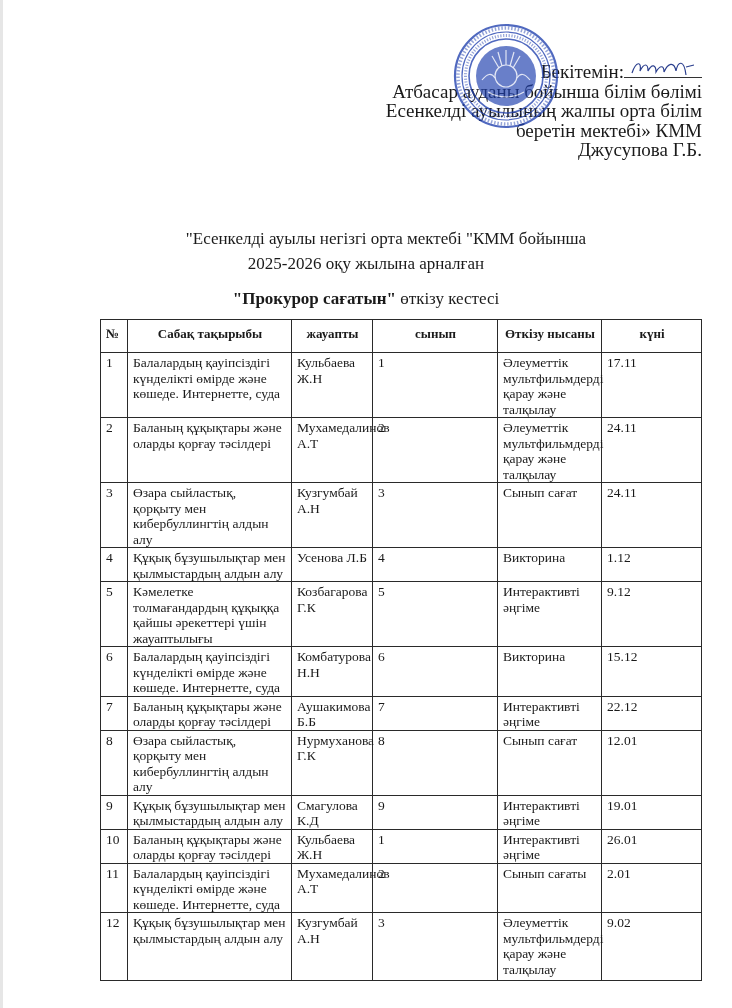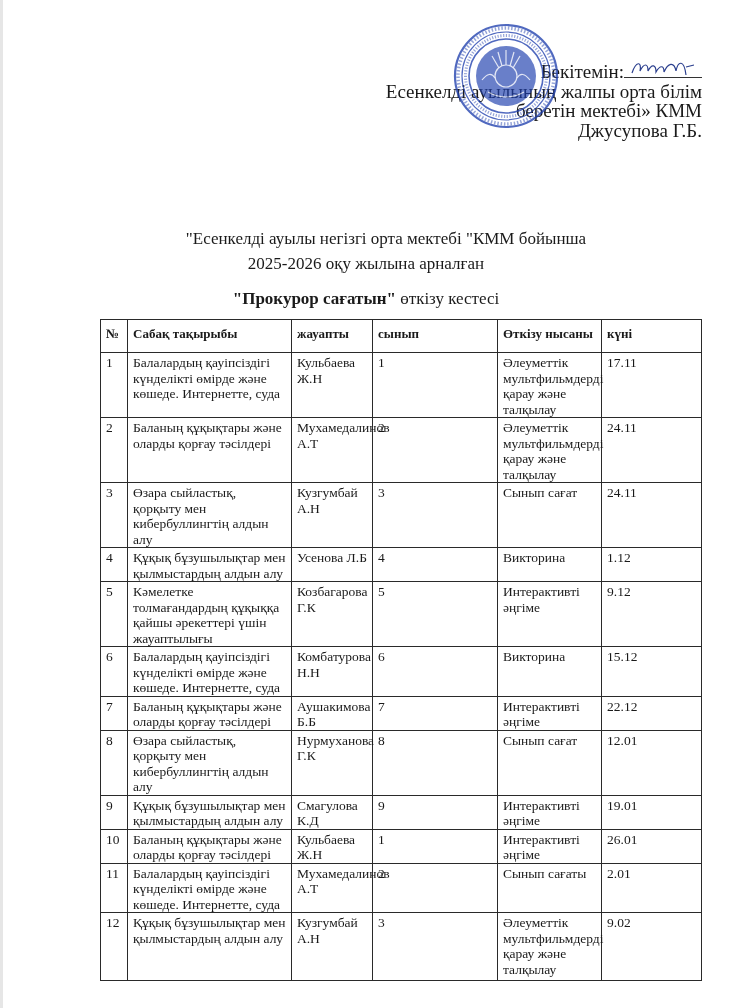--- a/index.html
+++ b/index.html
@@ -35,21 +35,21 @@
 
     
     table.schedule {
       position: absolute; left: 100px; top: 319px; width: 601px;
       border-collapse: collapse; table-layout: fixed; font-size: 13.5px; line-height: 15.5px;
     }
     table.schedule th, table.schedule td {
       border: 1.2px solid #2a2a2a; padding: 2px 4px 0 5px; vertical-align: top; text-align: left;
       font-weight: normal;
     }
-    table.schedule th { font-weight: bold; height: 26px; vertical-align: top; padding-top: 6px; font-size: 13px; }
+    table.schedule th { font-weight: bold; text-align: center; height: 26px; vertical-align: top; padding-top: 6px; font-size: 13px; }
     table.schedule th.num { text-align: left; padding-left: 5px; }
     col.c-num { width: 27px; }
     col.c-topic { width: 164px; }
     col.c-resp { width: 81px; }
     col.c-class { width: 125px; }
     col.c-form { width: 104px; }
     col.c-date { width: 100px; }
     td.form-cell { padding-top: 4px; }
   </style>
 </head>
@@ -75,20 +75,21 @@
     <path d="M36 70 Q54 80 72 70"></path>
   </g>
 </svg>
 
 <div class="approval">
   <span class="line">
     <span>Бекітемін:</span><span class="sig-line"><svg class="signature" viewBox="0 0 70 22">
           <path d="M4 16 C8 4 14 4 12 14 C16 6 20 6 20 14 C24 6 28 8 28 15 C32 8 36 8 36 15 C40 6 46 4 48 14 C50 4 56 2 58 18 M58 10 L66 8" fill="none" stroke="#2b3f8e" stroke-width="1.2"></path>
         </svg></span>
   </span>
+  <span class="line">Атбасар ауданы бойынша білім бөлімі</span>
   <span class="line">Есенкелді ауылының жалпы орта білім</span>
   <span class="line">беретін мектебі» КММ</span>
   <span class="line">Джусупова Г.Б.</span>
 </div>
 
 <div class="titles">
   <div class="t1">"Есенкелді ауылы  негізгі орта мектебі "КММ бойынша</div>
   <div class="t2">2025-2026 оқу жылына арналған</div>
   <div class="t3"><b>"Прокурор сағатын"</b><span> өткізу кестесі</span></div>
 </div>

